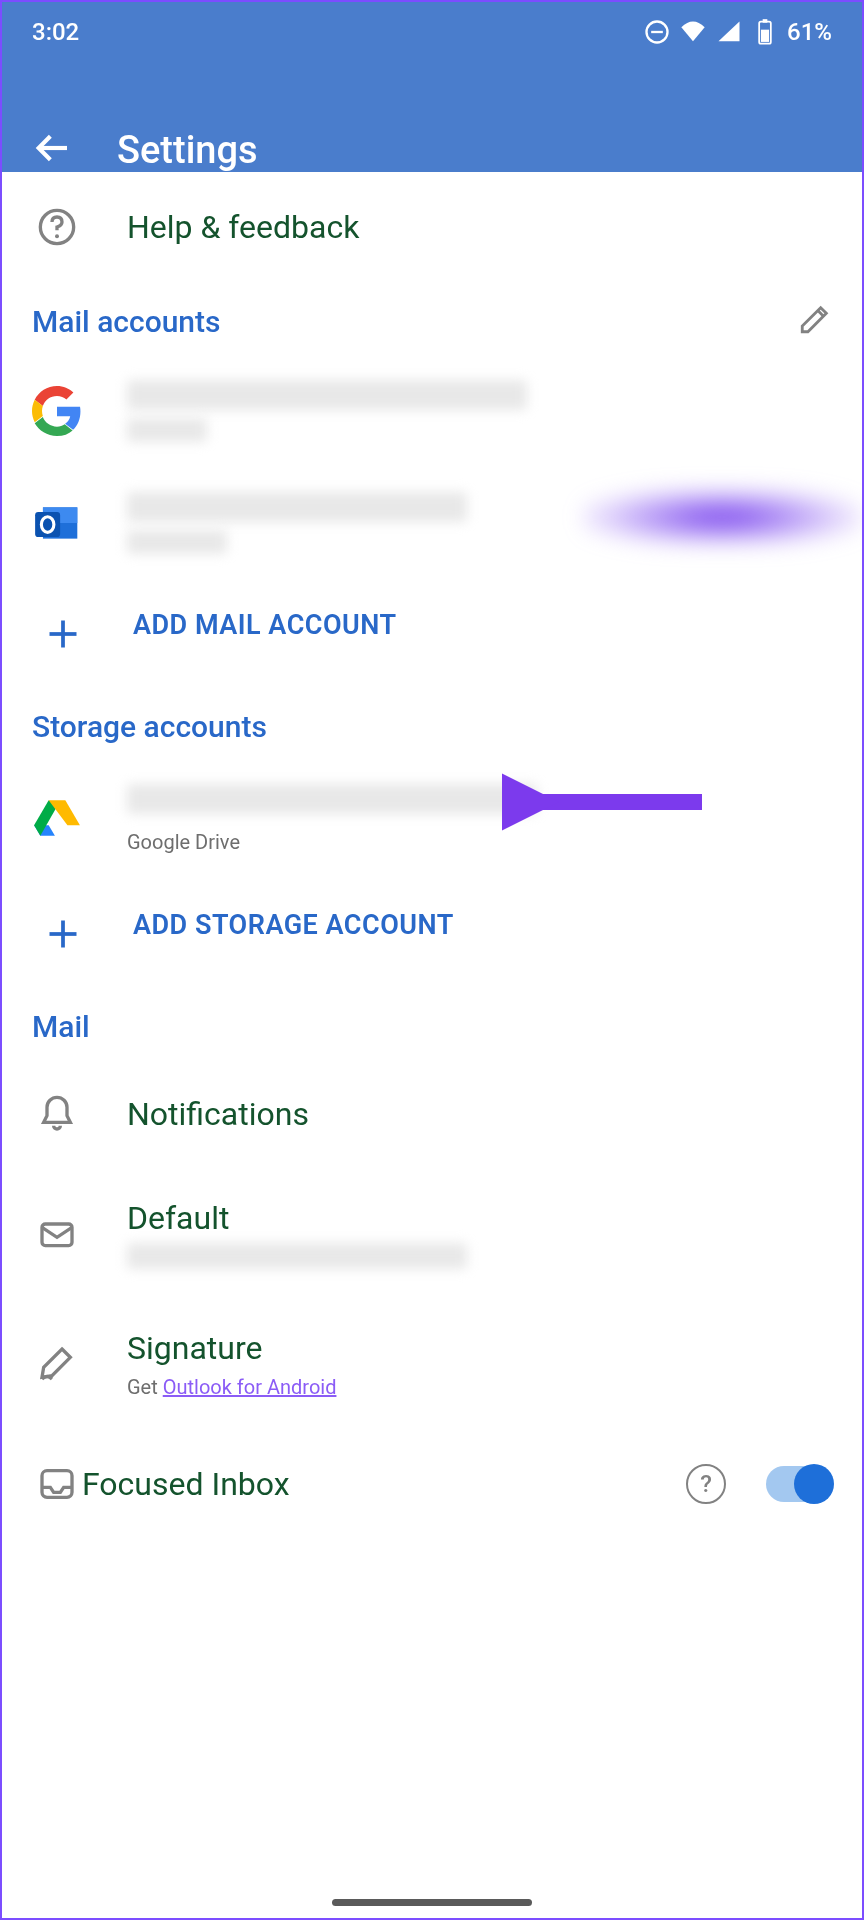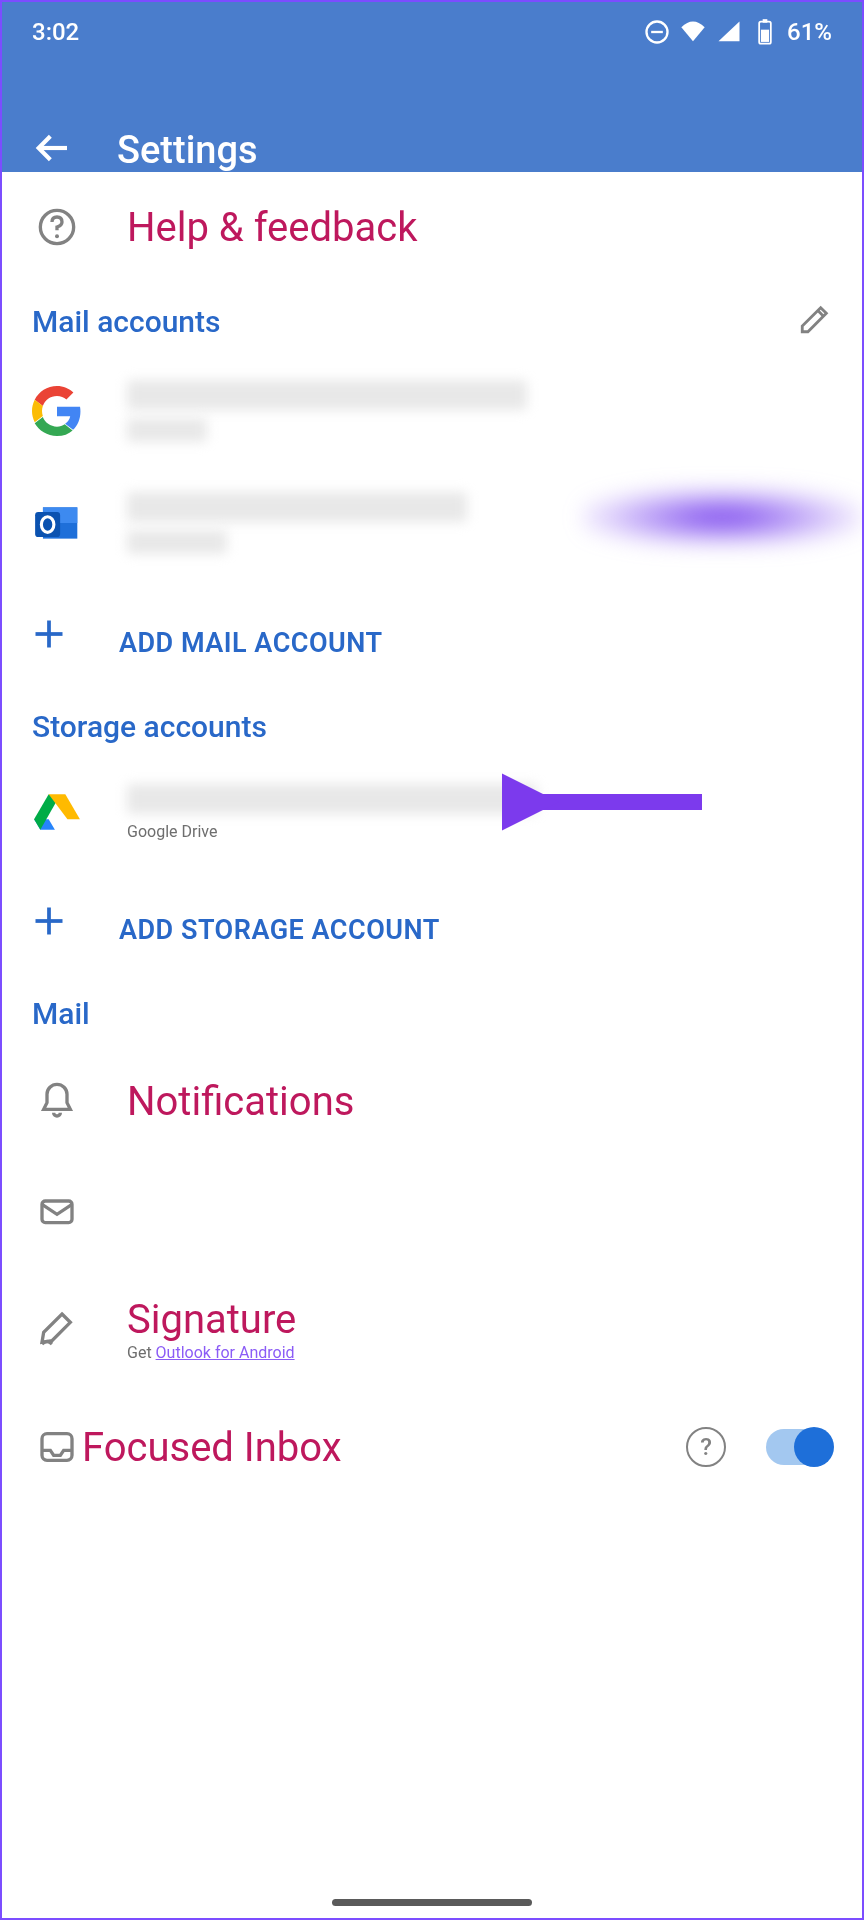--- a/index.html
+++ b/index.html
@@ -8,26 +8,26 @@
 .status-right{display:flex;align-items:center;gap:8px}
 .status-right svg{width:28px;height:28px}
 .header{height:110px;background:#4a7dcc;display:flex;align-items:flex-end;padding:0 30px;gap:45px}
 .back-btn svg{width:40px;height:40px;stroke:#fff;stroke-width:2.5;fill:none}
 .header-title{color:#fff;font-size:38px;font-weight:500}
 .content{background:#fff;height:calc(100% - 170px);overflow:hidden}
 .row{display:flex;align-items:center;padding:30px 30px;min-height:100px;gap:45px}
 .row-icon{width:50px;height:50px;display:flex;align-items:center;justify-content:center;flex-shrink:0}
 .row-icon svg{width:40px;height:40px}
 .row-text{flex:1}
-.row-label{font-size:40px;color:#be185d;font-weight:400}
-.row-sublabel{font-size:16px;color:#6e6e6e;margin-top:0}
+.row-label{font-size:32px;color:#14532d;font-weight:400}
+.row-sublabel{font-size:20px;color:#6e6e6e;margin-top:8px}
 .section-header{display:flex;align-items:center;justify-content:space-between;padding:20px 30px 15px}
 .section-title{font-size:30px;color:#2968c8;font-weight:500}
 .pencil-btn svg{width:34px;height:34px;stroke:#828282;stroke-width:2;fill:none}
-.add-row{display:flex;align-items:flex-end;padding:30px 22px;gap:45px}
+.add-row{display:flex;align-items:flex-start;padding:30px 36px;gap:45px}
 .plus-icon{width:50px;height:50px;display:flex;align-items:center;justify-content:center}
 .plus-icon svg{width:36px;height:36px;stroke:#2968c8;stroke-width:2.5}
 .add-label{color:#2968c8;font-size:27px;font-weight:600;letter-spacing:.5px}
 .blur-box{background:#e8e8e8;border-radius:4px;filter:blur(6px)}
 .account-row{display:flex;align-items:center;padding:25px 30px;gap:45px}
 .account-icon{width:50px;height:50px;display:flex;align-items:center;justify-content:center;flex-shrink:0}
 .account-text{flex:1;display:flex;flex-direction:column;gap:8px}
 .arrow-annotation{position:absolute;left:500px;top:760px;pointer-events:none}
 .link{color:#8b5cf6;text-decoration:underline}
 .toggle{width:66px;height:36px;background:#a3c8f0;border-radius:18px;position:relative;flex-shrink:0}
@@ -183,20 +183,24 @@
       </div>
   </div>
 
   <div class="row">
     <div class="row-icon">
       <svg viewBox="0 0 24 24" fill="none" stroke="#828282" stroke-width="2">
           <rect x="3" y="6" width="18" height="13" rx="2"></rect>
           <path d="M3 8 l9 6 l9-6"></path>
         </svg>
     </div>
+    <div class="row-text">
+      <div class="row-label">Default</div>
+      <div class="blur-box" style="width:340px;height:26px;margin-top:6px"></div>
+    </div>
   </div>
 
   <div class="row">
     <div class="row-icon">
       <svg viewBox="0 0 24 24" fill="none" stroke="#828282" stroke-width="2">
           <path d="M15 3 l5 5 L9 19 l-6 1 l1-6 Z"></path>
           <path d="M3 21 q3-3 6 0"></path>
         </svg>
     </div>
     <div class="row-text">

